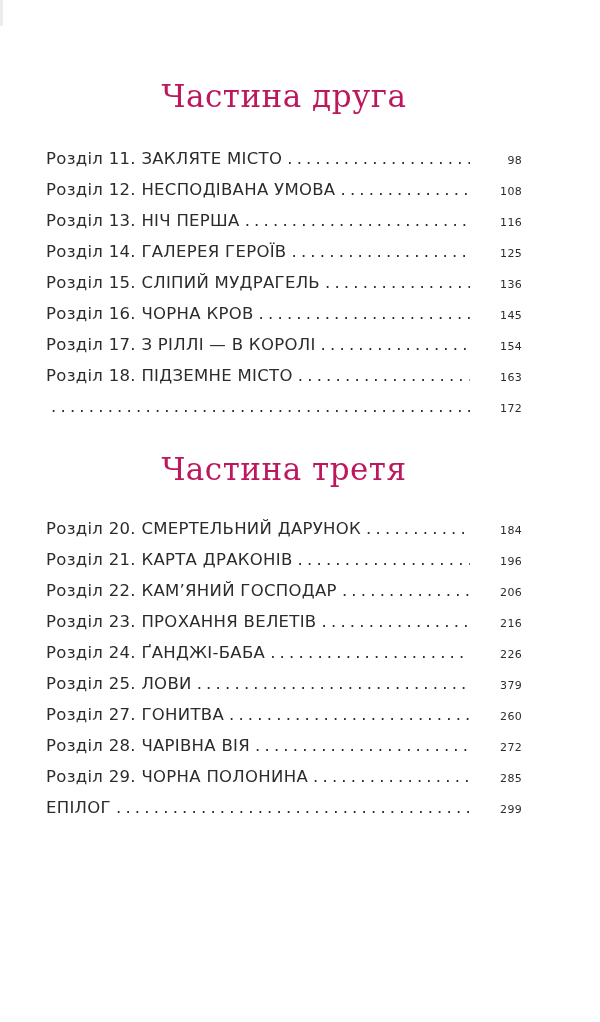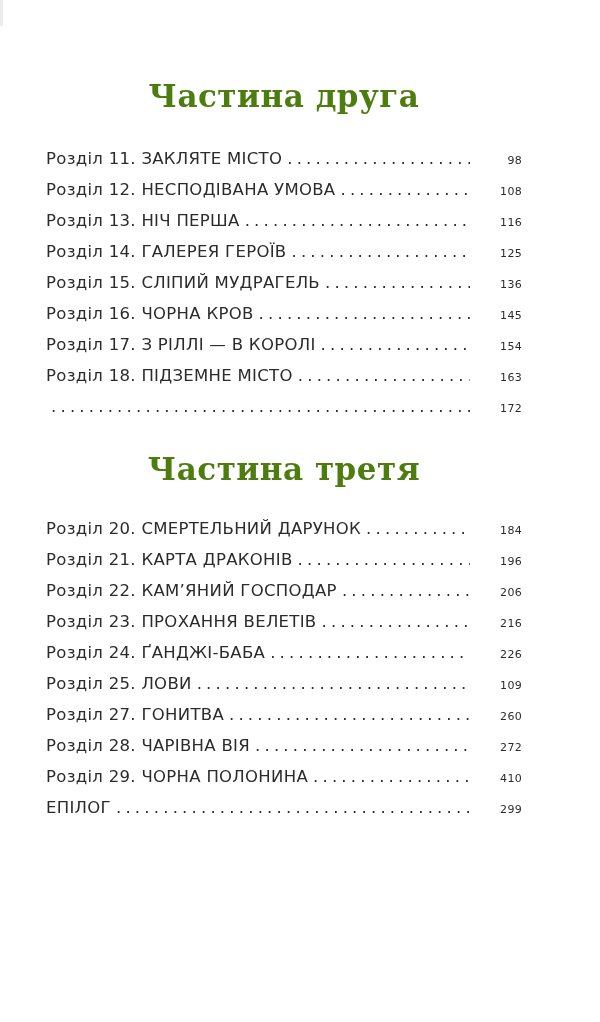--- a/index.html
+++ b/index.html
@@ -24,23 +24,23 @@
     position: absolute;
     top: 0;
     left: 46px;
     right: 78px;
   }
   .toc-section .heading {
     font-family: "DejaVu Serif", "Liberation Serif", serif;
     font-size: 31px;
     line-height: 40px;
     text-align: center;
-    color: #4d7c0f;
+    color: #be185d;
     letter-spacing: 0.5px;
-    font-weight: bold;
+    font-weight: normal;
   }
   .toc-section:nth-of-type(1) .heading { margin-top: 76px; }
   .toc-section:nth-of-type(2) .heading { }
   .toc-section:nth-of-type(1) .entries { margin-top: 28px; }
   .toc-section:nth-of-type(2) .entries { margin-top: 22px; }
   .entry {
     display: flex;
     align-items: baseline;
     line-height: 29px;
     font-size: 16.5px;
@@ -160,40 +160,40 @@
 
   <div class="entry">
     <span class="title">Розділ 24. ҐАНДЖІ-БАБА</span>
     <span class="dots"></span>
     <span class="pagenum">226</span>
   </div>
 
   <div class="entry">
     <span class="title">Розділ 25. ЛОВИ</span>
     <span class="dots"></span>
-    <span class="pagenum">109</span>
+    <span class="pagenum">379</span>
   </div>
 
 
   <div class="entry">
     <span class="title">Розділ 27. ГОНИТВА</span>
     <span class="dots"></span>
     <span class="pagenum">260</span>
   </div>
 
   <div class="entry">
     <span class="title">Розділ 28. ЧАРІВНА ВІЯ</span>
     <span class="dots"></span>
     <span class="pagenum">272</span>
   </div>
 
   <div class="entry">
     <span class="title">Розділ 29. ЧОРНА ПОЛОНИНА</span>
     <span class="dots"></span>
-    <span class="pagenum">410</span>
+    <span class="pagenum">285</span>
   </div>
 
   <div class="entry">
     <span class="title">ЕПІЛОГ</span>
     <span class="dots"></span>
     <span class="pagenum">299</span>
   </div>
 </div>
   </section>
 </div>

